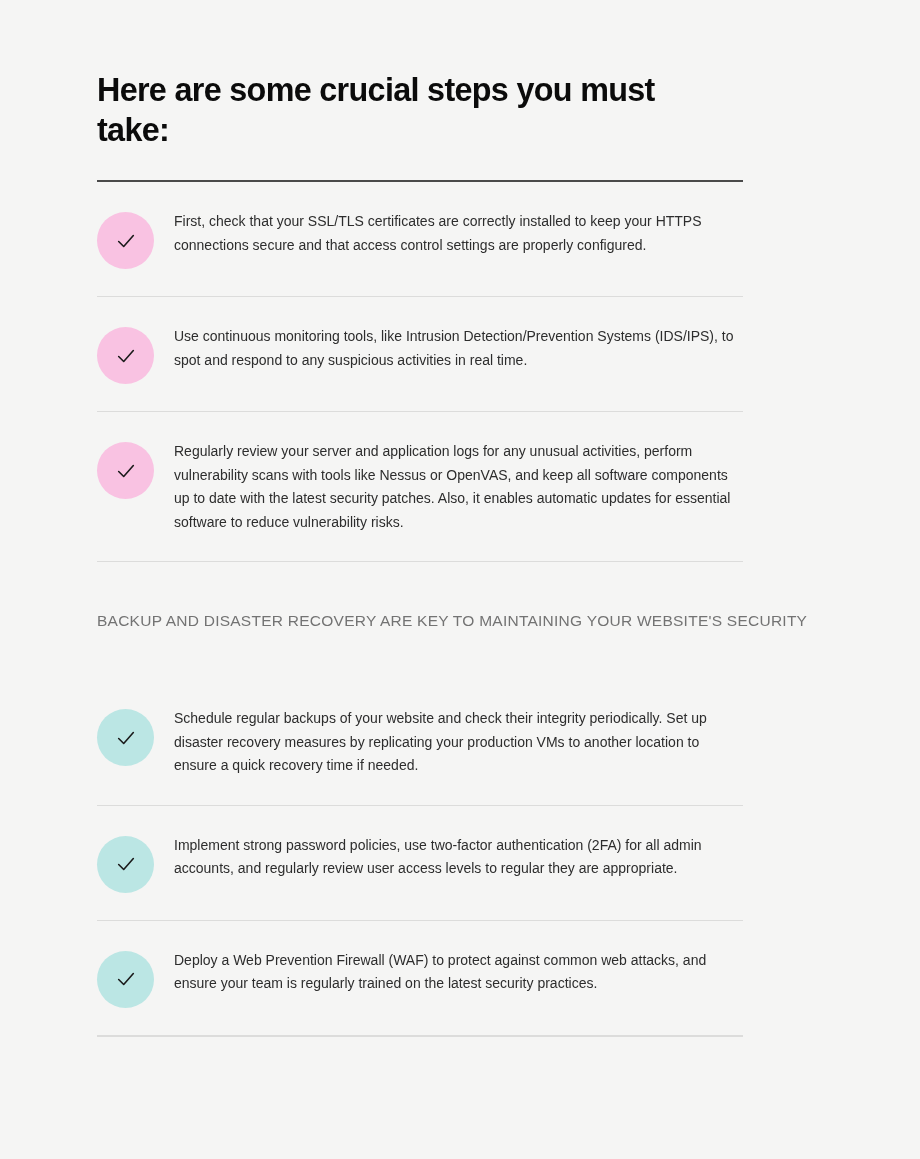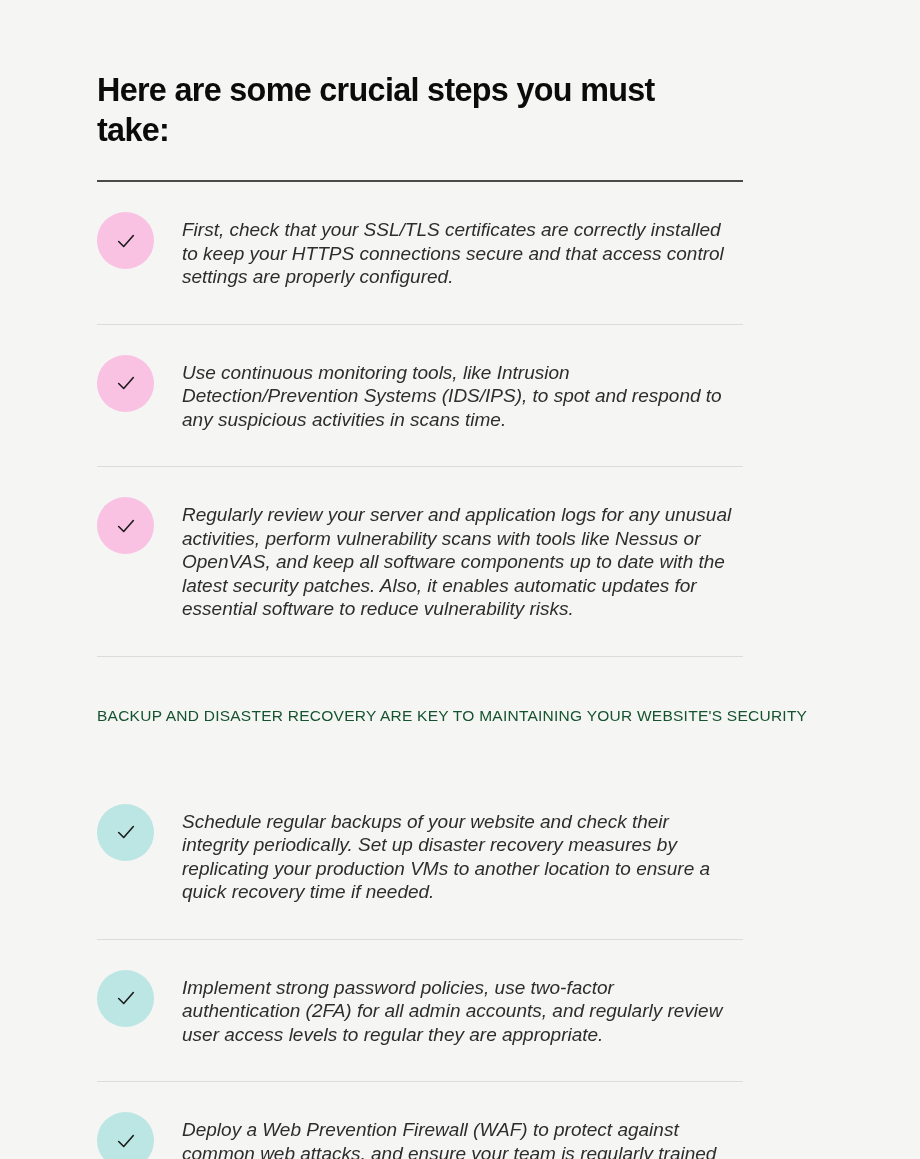--- a/index.html
+++ b/index.html
@@ -39,21 +39,21 @@
     border-top: 2px solid #4a4a4a;
   }
   .divider {
     height: 0;
     border-top: 1px solid #dcdcdb;
   }
   .section-title {
     font-size: 15.5px;
     line-height: 22px;
     letter-spacing: 0.25px;
-    color: #14532d;
+    color: #737373;
     padding: 0;
     margin: 0;
     white-space: nowrap;
   }
   .section-title-block {
     padding-top: 48px;
     padding-bottom: 47px;
   }
   .items {
     margin: 0;
@@ -76,27 +76,26 @@
     margin-top: 2px;
   }
   .check-circle.pink { background: #f9c2e2; }
   .check-circle.teal { background: #bbe6e4; }
   .check-circle svg {
     display: block;
     width: 22px;
     height: 22px;
   }
   .item-text {
-    margin: 8px;
+    margin: 0;
     padding-left: 20px;
-    font-size: 19px;
+    font-size: 14px;
     line-height: 23.5px;
     color: #2d2d2d;
     max-width: 648px;
-    font-style: italic;
   }
 </style>
 </head>
 <body>
 
 <div class="page">
 
   <h1 class="heading">Here are some crucial steps you must take:</h1>
   <div class="heading-rule"></div>
 
@@ -111,21 +110,21 @@
       <p class="item-text">First, check that your SSL/TLS certificates are correctly installed to keep your HTTPS connections secure and that access control settings are properly configured.</p>
     </li>
     <div class="divider"></div>
 
     <li class="item">
       <span class="check-circle pink">
         <svg viewBox="0 0 24 24" fill="none" stroke="#1a1a1a" stroke-width="1.7" stroke-linecap="round" stroke-linejoin="round">
             <path d="M4 12.5 L9.5 18 L20 6"></path>
           </svg>
       </span>
-      <p class="item-text">Use continuous monitoring tools, like Intrusion Detection/Prevention Systems (IDS/IPS), to spot and respond to any suspicious activities in scans time.</p>
+      <p class="item-text">Use continuous monitoring tools, like Intrusion Detection/Prevention Systems (IDS/IPS), to spot and respond to any suspicious activities in real time.</p>
     </li>
     <div class="divider"></div>
 
     <li class="item">
       <span class="check-circle pink">
         <svg viewBox="0 0 24 24" fill="none" stroke="#1a1a1a" stroke-width="1.7" stroke-linecap="round" stroke-linejoin="round">
             <path d="M4 12.5 L9.5 18 L20 6"></path>
           </svg>
       </span>
       <p class="item-text">Regularly review your server and application logs for any unusual activities, perform vulnerability scans with tools like Nessus or OpenVAS, and keep all software components up to date with the latest security patches. Also, it enables automatic updates for essential software to reduce vulnerability risks.</p>

